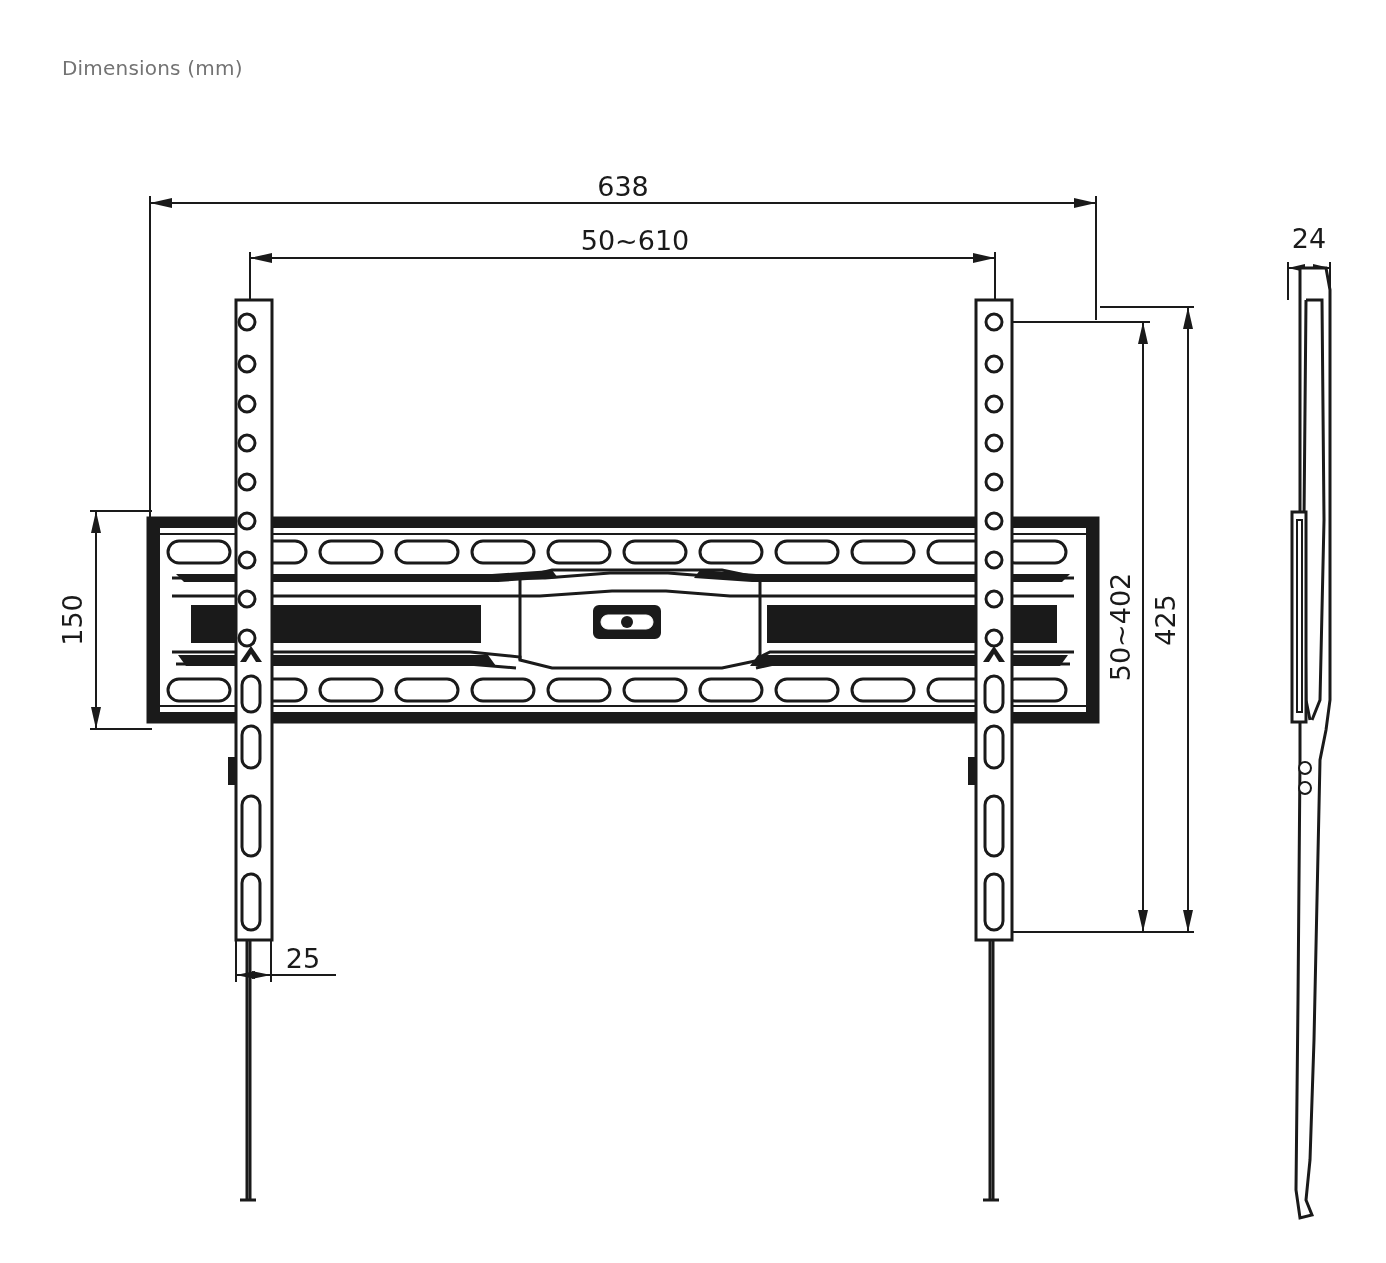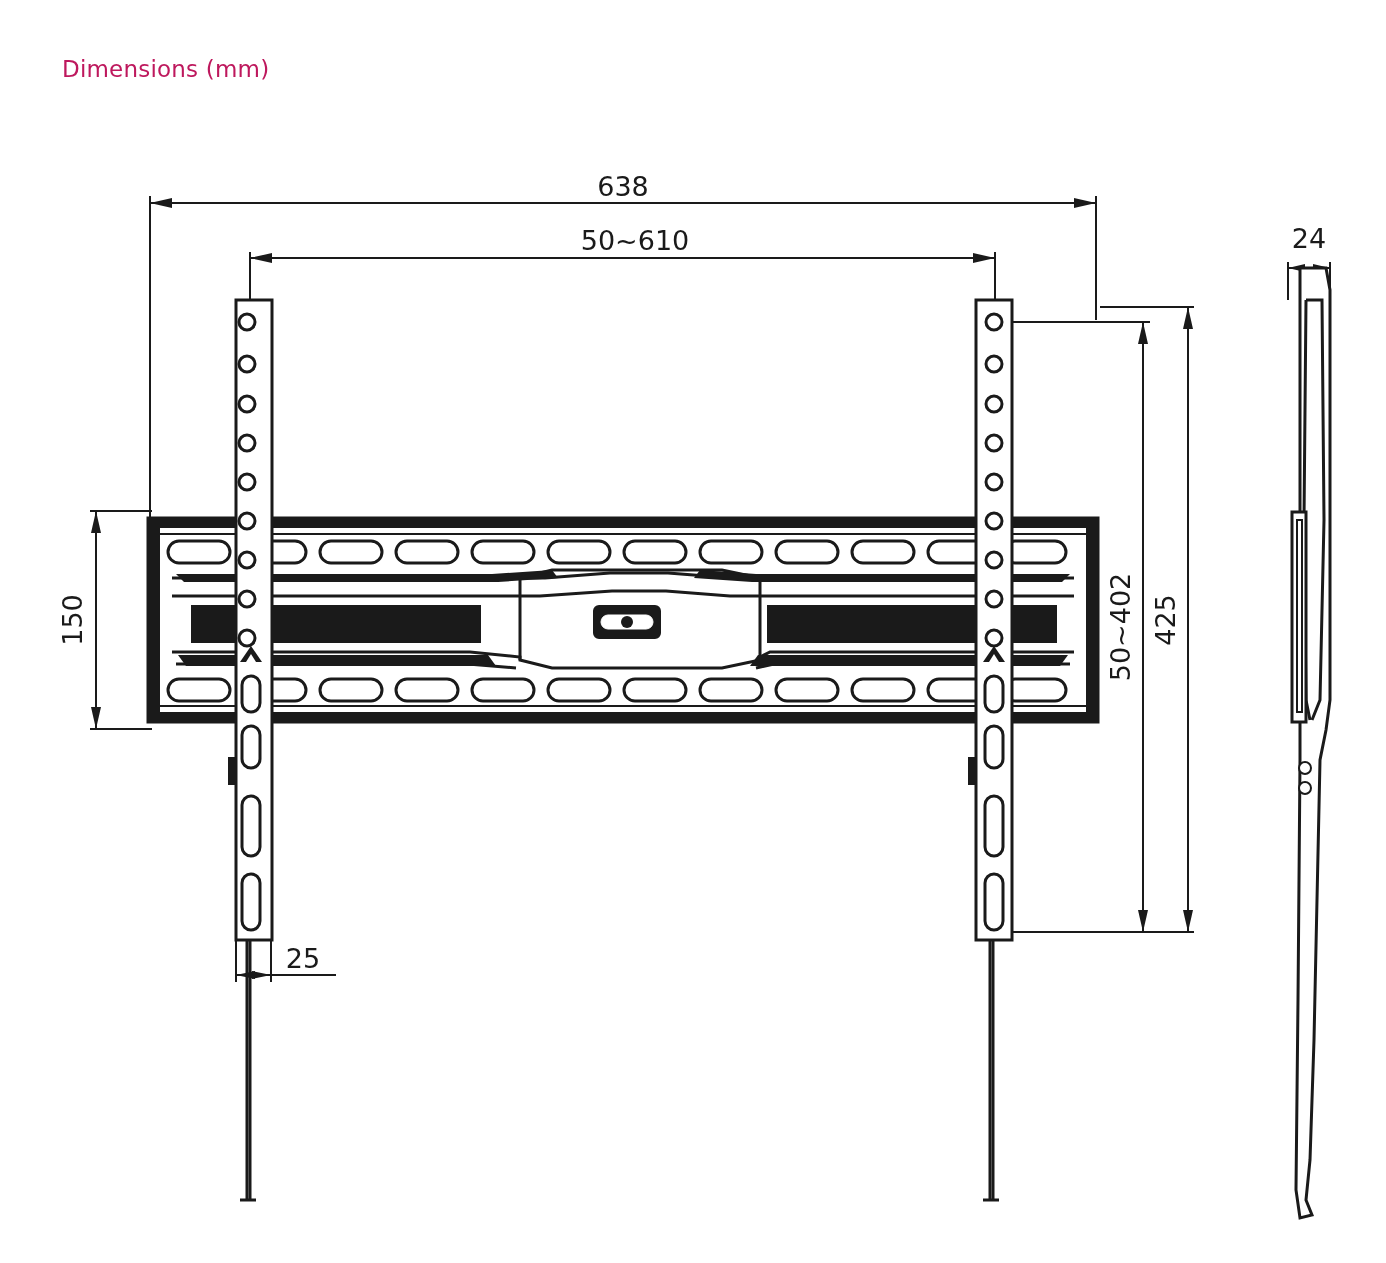--- a/index.html
+++ b/index.html
@@ -12,24 +12,24 @@
     height: 1263px;
     font-family: "DejaVu Sans", sans-serif;
     color: #1a1a1a;
     overflow: hidden;
     position: relative;
   }
   #page-title {
     position: absolute;
     left: 62px;
     top: 56px;
-    font-size: 23px;
+    font-size: 20px;
     font-weight: 400;
     letter-spacing: 0.2px;
-    color: #be185d;
+    color: #737373;
     white-space: nowrap;
   }
   #drawing {
     position: absolute;
     left: 0;
     top: 0;
   }
   .dim-text {
     font-family: "DejaVu Sans", sans-serif;
     font-size: 27px;

